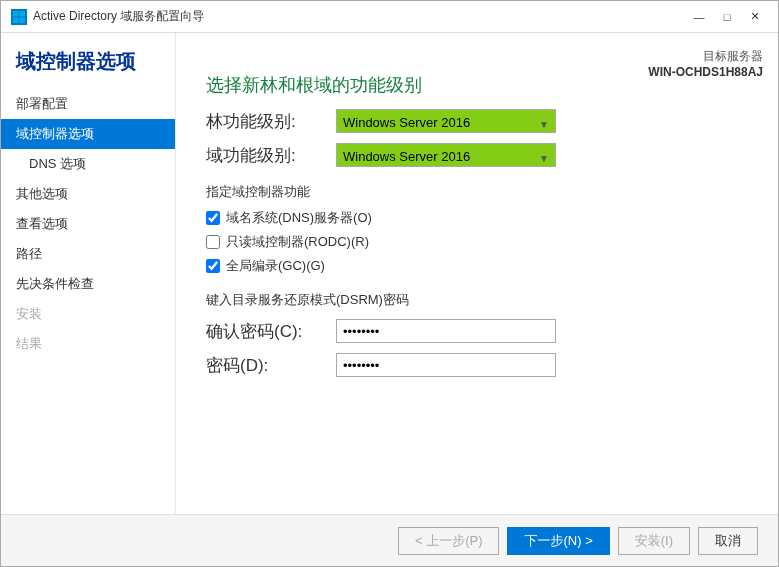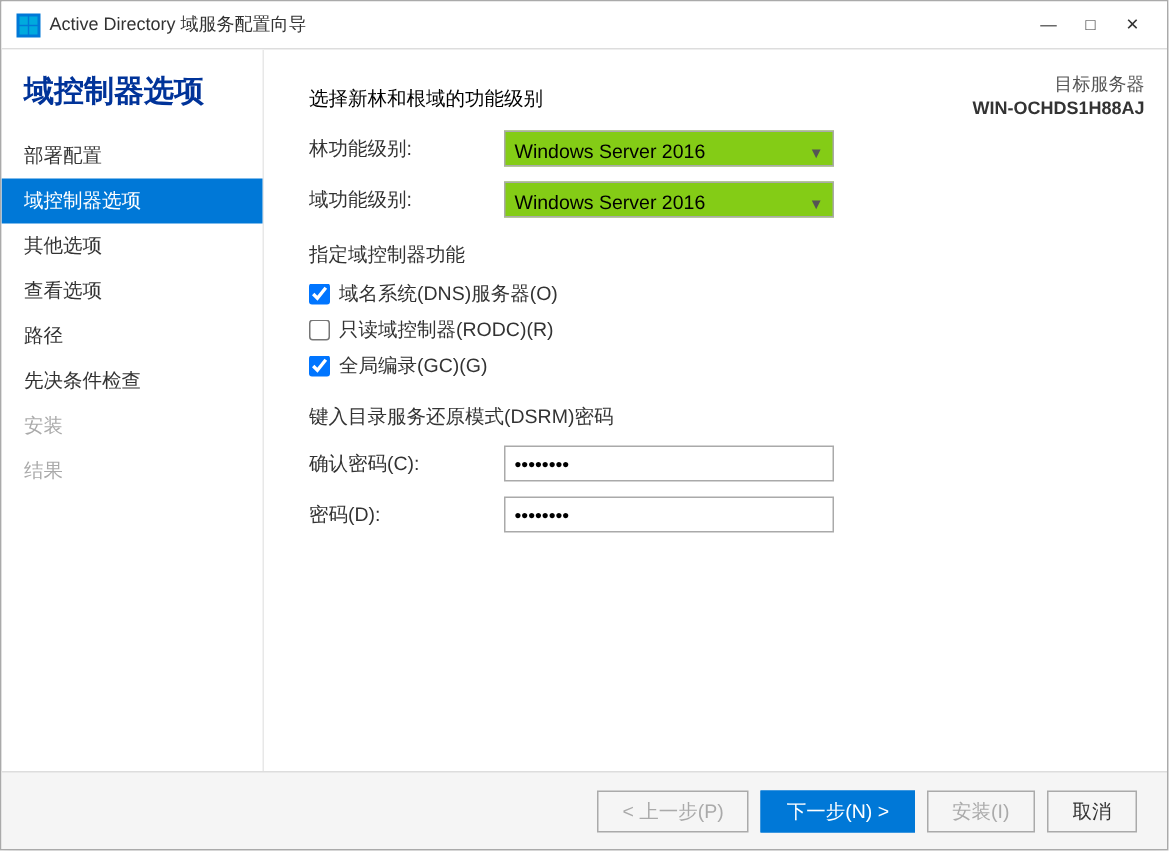--- a/index.html
+++ b/index.html
@@ -112,33 +112,33 @@
       font-size: 12px;
       color: #555;
     }
     .target-server .value {
       font-size: 12px;
       font-weight: bold;
       color: #333;
       margin-left: 28px;
     }
     .section-title {
-      font-size: 13px;
-      color: #000000;
+      font-size: 18px;
+      color: #15803d;
       margin-bottom: 12px;
-      margin-top: 4px;
+      margin-top: 20px;
     }
     .form-row {
       display: flex;
       align-items: center;
       margin-bottom: 10px;
     }
     .form-label {
       width: 130px;
-      font-size: 13px;
+      font-size: 17px;
       color: #333;
       flex-shrink: 0;
     }
     .dropdown {
       width: 220px;
       height: 24px;
       border: 1px solid #aaa;
       background: #84cc16;
       padding: 2px 6px;
       font-size: 13px;
@@ -252,20 +252,21 @@
       <button class="title-bar-btn close">✕</button>
     </div>
   </div>
 
   <div class="content-area">
 
     <div class="sidebar">
       <div class="sidebar-header">域控制器选项</div>
       <div class="sidebar-item">部署配置</div>
       <div class="sidebar-item active">域控制器选项</div>
+      <div class="sidebar-item sub">DNS 选项</div>
       <div class="sidebar-item">其他选项</div>
       <div class="sidebar-item">查看选项</div>
       <div class="sidebar-item">路径</div>
       <div class="sidebar-item">先决条件检查</div>
       <div class="sidebar-item disabled">安装</div>
       <div class="sidebar-item disabled">结果</div>
     </div>
 
     <div class="main-content">
 

